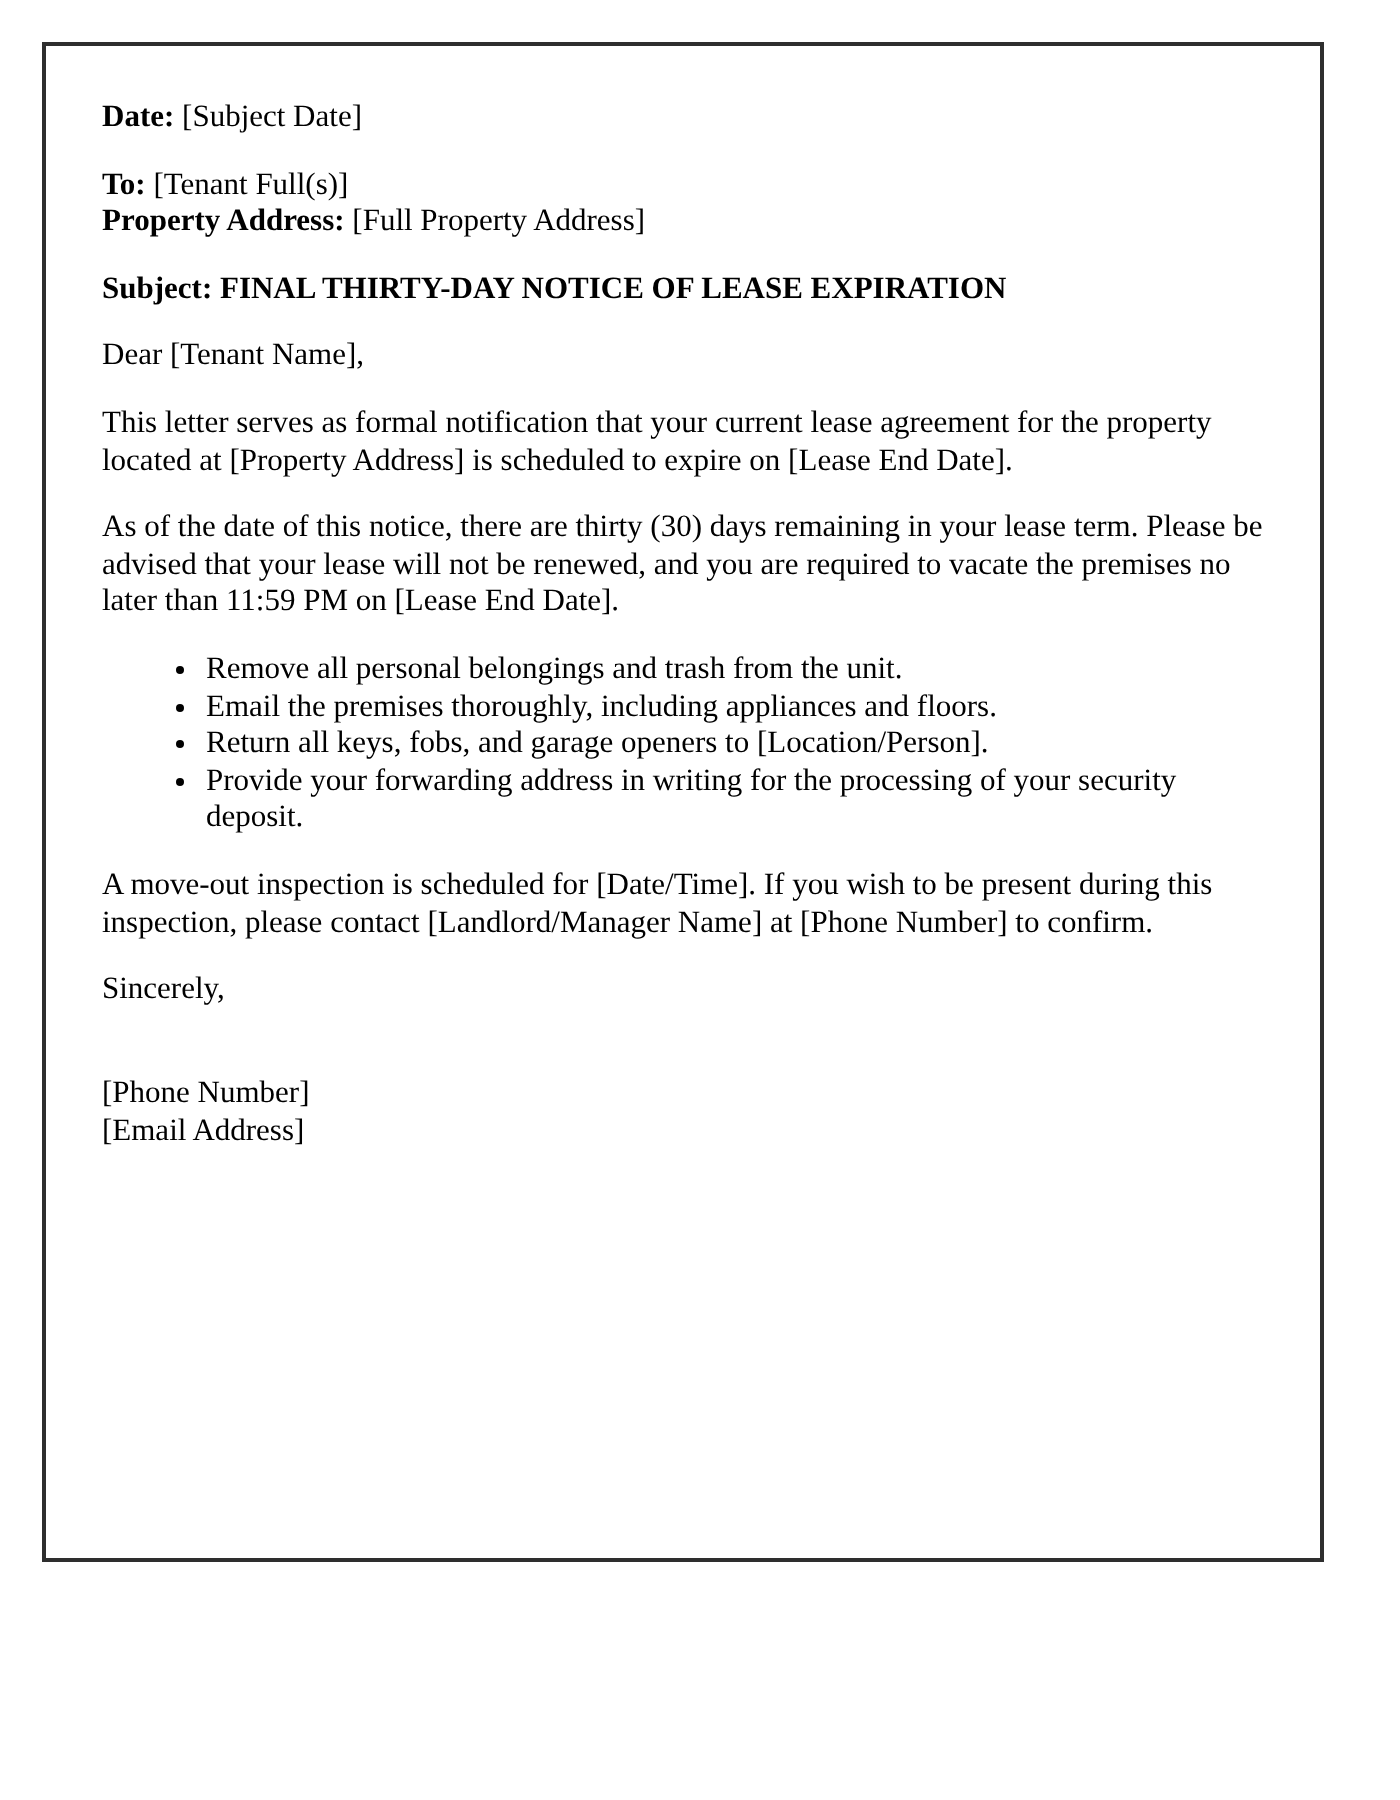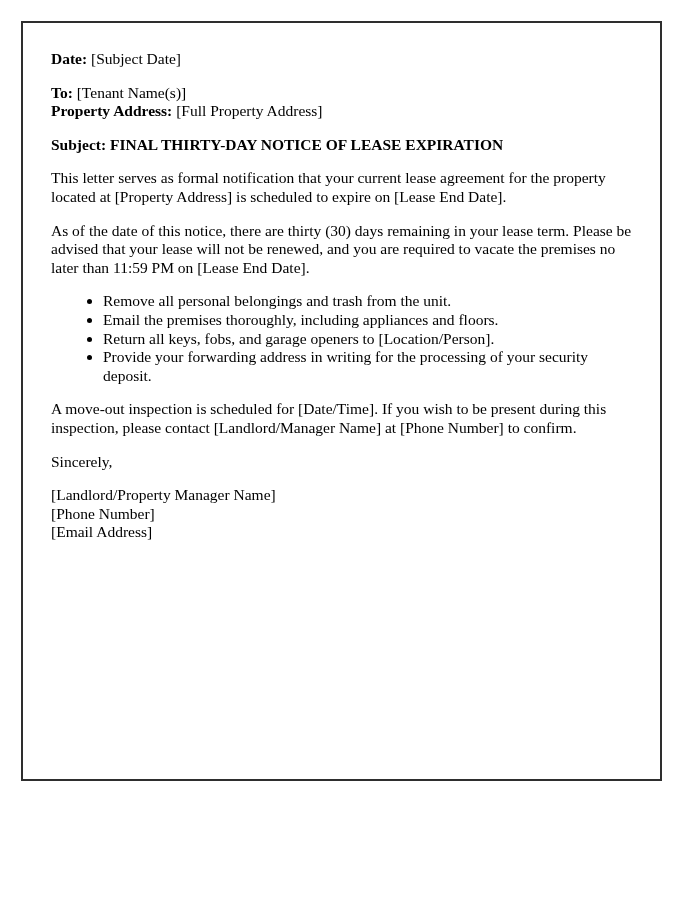--- a/index.html
+++ b/index.html
@@ -44,52 +44,52 @@
 <div class="page">
   <div class="letter">
 
     <p>
       <span class="b">Date:</span>
       <span>[Subject Date]</span>
     </p>
 
     <p>
       <span class="b">To:</span>
-      <span>[Tenant Name(s)]</span>
+      <span>[Tenant Full(s)]</span>
       <br>
       <span class="b">Property Address:</span>
       <span>[Full Property Address]</span>
     </p>
 
     <p class="b">
       <span>Subject:</span>
       <span>FINAL THIRTY-DAY NOTICE OF LEASE EXPIRATION</span>
     </p>
 
+    <p>Dear [Tenant Name],</p>
 
     <p>This letter serves as formal notification that your current lease agreement for the property located at [Property Address] is scheduled to expire on [Lease End Date].</p>
 
     <p>As of the date of this notice, there are thirty (30) days remaining in your lease term. Please be advised that your lease will not be renewed, and you are required to vacate the premises no later than 11:59 PM on [Lease End Date].</p>
 
 
     <ul>
       <li>Remove all personal belongings and trash from the unit.</li>
       <li>Email the premises thoroughly, including appliances and floors.</li>
       <li>Return all keys, fobs, and garage openers to [Location/Person].</li>
       <li>Provide your forwarding address in writing for the processing of your security deposit.</li>
     </ul>
 
     <p>A move-out inspection is scheduled for [Date/Time]. If you wish to be present during this inspection, please contact [Landlord/Manager Name] at [Phone Number] to confirm.</p>
 
 
 
     <p>Sincerely,</p>
 
     <p>
-      <span>[Landlord/Property Manager Name]</span>
       <br>
       <span>[Phone Number]</span>
       <br>
       <span>[Email Address]</span>
     </p>
 
   </div>
 </div>
 
 </body></html>

